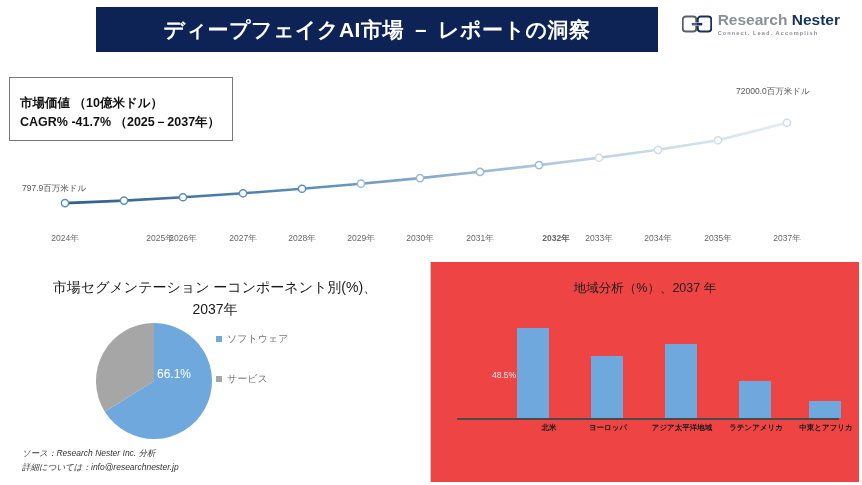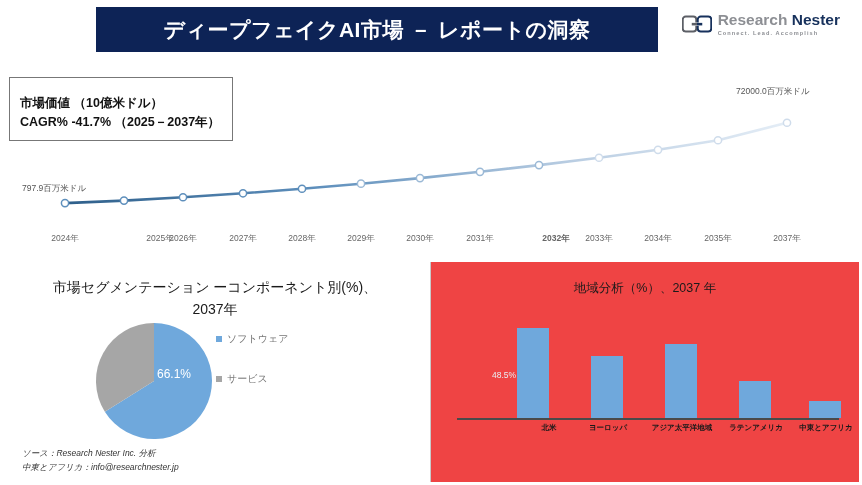--- a/index.html
+++ b/index.html
@@ -326,21 +326,21 @@
         <span class="legend-label">ソフトウェア</span>
       </div>
       <div class="legend-item second">
         <span class="legend-swatch" style="background:#a6a6a6"></span>
         <span class="legend-label">サービス</span>
       </div>
     </div>
 
     <div class="source">
       <div>ソース：Research Nester Inc. 分析</div>
-      <div>中東とアフリカ：info@researchnester.jp</div>
+      <div>詳細については：info@researchnester.jp</div>
     </div>
   </div>
 
   <div class="region-panel">
     <div class="region-title">地域分析（%）、2037 年</div>
     <div class="bars-area" id="bars-area">
       <div class="bar-pct">48.5%</div>
     <div class="bar-col" style="left: 58px; height: 90px;"></div>
         <div class="bar-col" style="left: 132px; height: 62px;"></div>
         <div class="bar-col" style="left: 206px; height: 74px;"></div>

